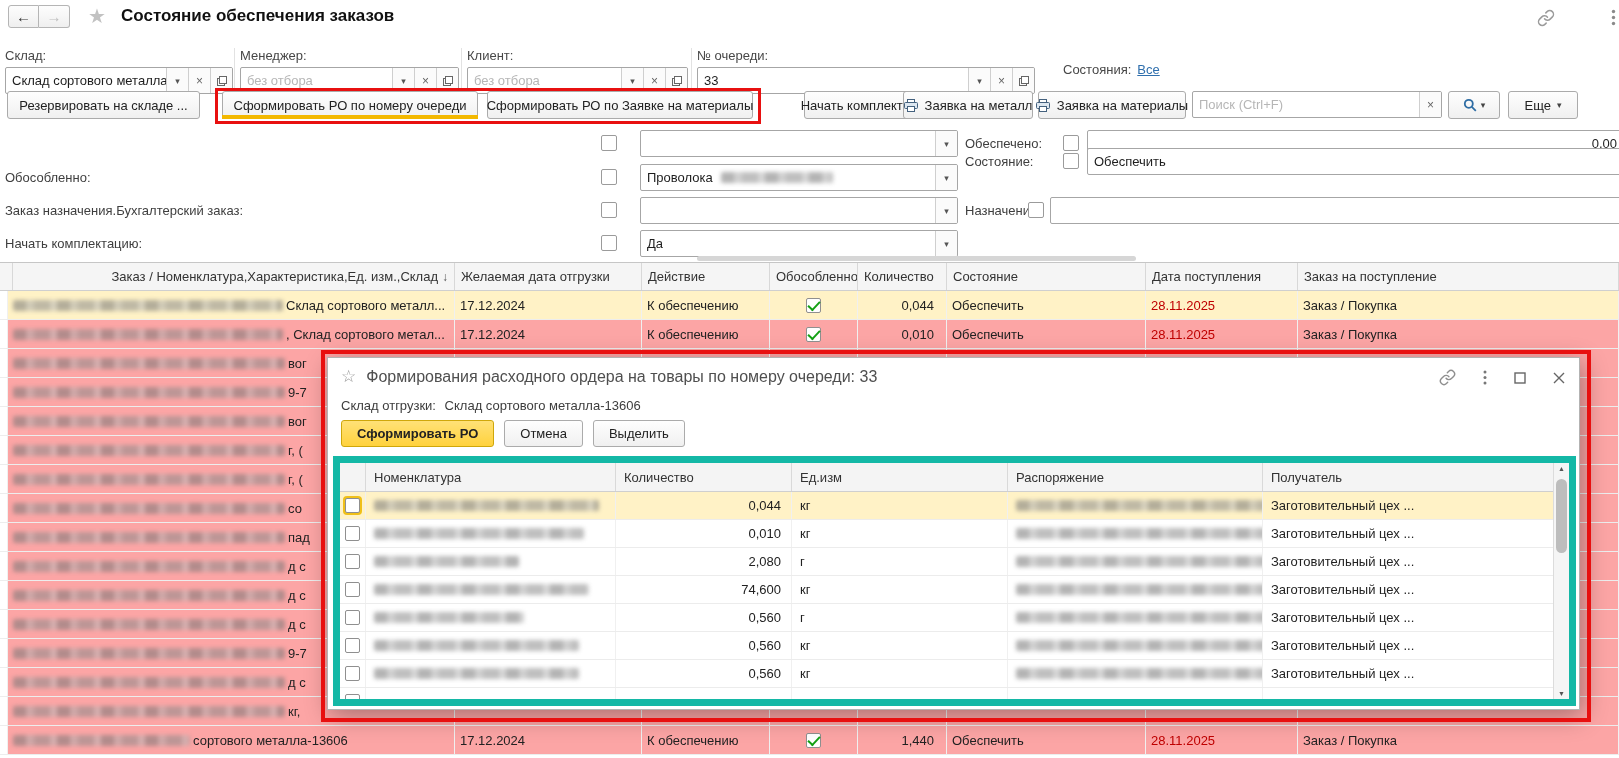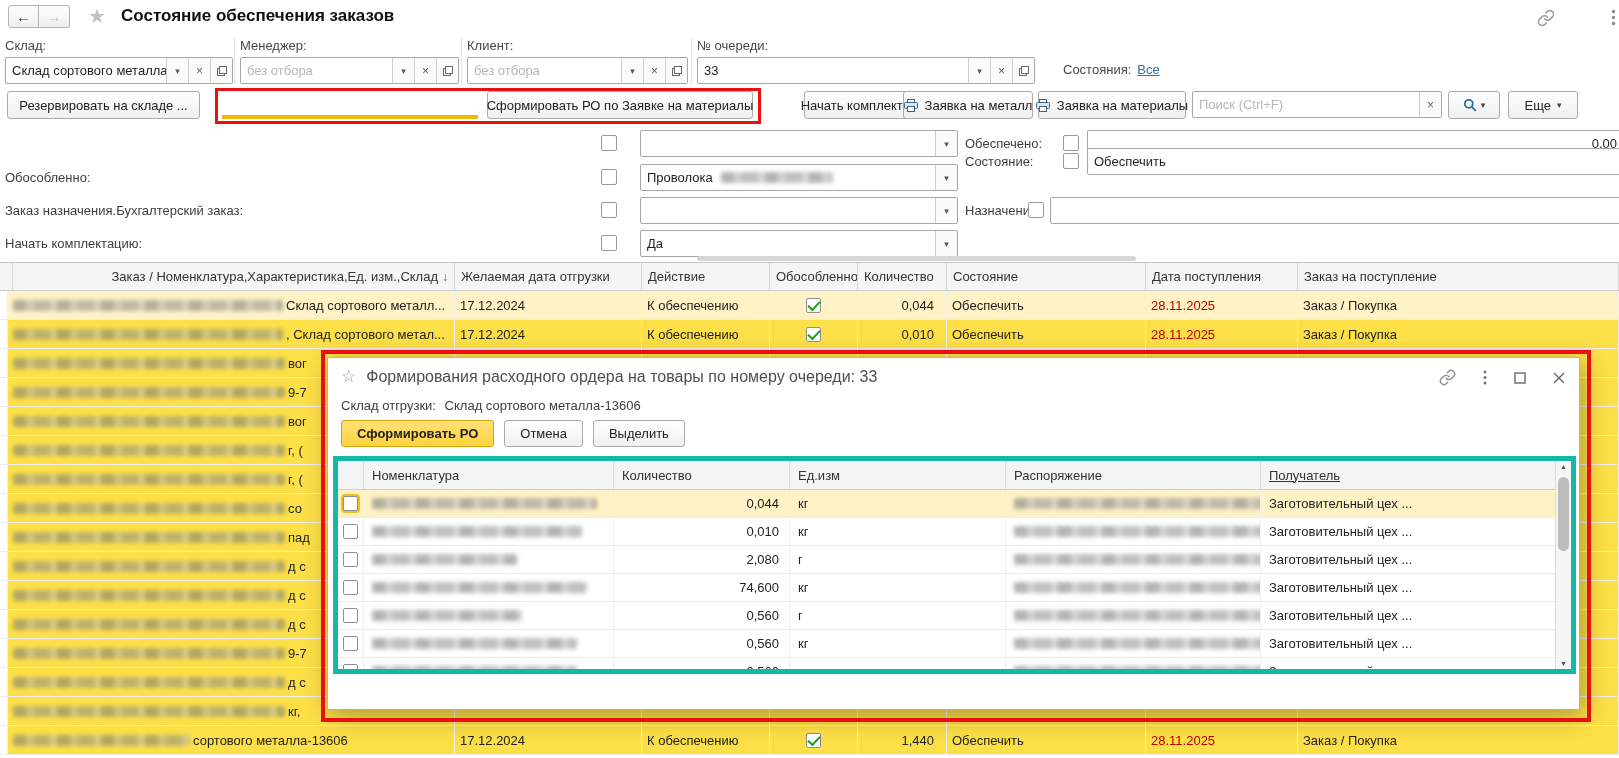--- a/index.html
+++ b/index.html
@@ -13,21 +13,21 @@
           display:flex;align-items:center;justify-content:center;font-size:15px;color:#333;padding:0;box-sizing:border-box;cursor:pointer;}
   .navbtn.back{border-radius:3px 0 0 3px;}
   .navbtn.fwd{border-radius:0 3px 3px 0;border-left:none;color:#bdbdbd;}
   .hdr-star{position:absolute;left:88px;top:4px;font-size:20px;color:#c2c2c2;line-height:24px;}
   .hdr h1{position:absolute;left:121px;top:6px;margin:0;font-size:17px;font-weight:700;color:#101010;white-space:nowrap;}
   .hdr-icons{position:absolute;right:0;top:7px;width:90px;height:22px;}
   .icon-link{position:absolute;right:64px;top:2px;}
   .icon-kebab{position:absolute;right:-1px;top:2px;width:9px;overflow:hidden;}
 
   
-  .tf{position:absolute;left:0;top:38px;width:100%;height:50px;}
+  .tf{position:absolute;left:0;top:48px;width:100%;height:50px;}
   .tfg{position:absolute;top:0;}
   .tfg .lbl{color:#474747;margin-bottom:4px;white-space:nowrap;}
   .tfg.sep::before{content:"";position:absolute;left:-6px;top:0;bottom:0;border-left:1px solid #e2e2e2;}
   .tfg1{left:5px;width:228px;}
   .tfg2{left:240px;width:219px;}
   .tfg3{left:467px;width:221px;}
   .tfg4{left:697px;width:338px;}
   .field{display:flex;align-items:stretch;height:27px;border:1px solid #a6a6a6;border-radius:2px;background:#fff;box-sizing:border-box;overflow:hidden;}
   .field .val{flex:1;display:flex;align-items:center;padding:0 6px;white-space:nowrap;overflow:hidden;color:#1e1e1e;}
   .field .val.ph{color:#b6b6b6;}
@@ -77,21 +77,21 @@
 
   
   .grid{position:absolute;left:0;top:262px;width:1619px;height:496px;border-top:1px solid #c6c6c6;box-sizing:border-box;}
   .ghead{display:grid;grid-template-columns:8px 447px 187px 128px 88px 89px 199px 152px 321px;height:28px;
          background:#f5f5f5;border-bottom:1px solid #cfcfcf;box-sizing:border-box;}
   .ghead .hc{border-right:1px solid #d8d8d8;display:flex;align-items:center;padding:0 6px;color:#333;
              white-space:nowrap;overflow:hidden;box-sizing:border-box;}
   .ghead .hc1{justify-content:flex-end;}
   .sort{font-size:12px;color:#555;margin-left:4px;}
   .trow{display:grid;grid-template-columns:8px 447px 187px 128px 88px 89px 199px 152px 321px;height:29px;
-        border-bottom:1px solid #ededed;box-sizing:border-box;background:#fde047;}
+        border-bottom:1px solid #ededed;box-sizing:border-box;background:#fca5a5;}
   .trow.sel{background:var(--c-selection,#fff2c6);}
   .trow .c{border-right:1px solid #f0f0f0;display:flex;align-items:center;padding:0 5px;white-space:nowrap;overflow:hidden;box-sizing:border-box;}
   .trow .c-marker{background:#fff;padding:0;}
   .trow .c-name .tail{margin-left:3px;}
   .trow .c-qty{justify-content:flex-end;padding-right:12px;}
   .trow .c-rdate{color:var(--c-date_red,#bf0000);}
   .trow .c-sep{justify-content:center;}
 
   
   .chk{position:relative;width:15px;height:15px;border:1px solid #8f8f8f;border-radius:2px;background:#fff;display:inline-block;box-sizing:border-box;flex:none;cursor:pointer;}
@@ -104,25 +104,25 @@
          box-shadow:3px 6px 24px rgba(0,0,0,.33);box-sizing:border-box;z-index:10;}
   .m-title{position:absolute;left:13px;top:8px;display:flex;align-items:center;gap:10px;font-size:16px;color:#4f4f4f;white-space:nowrap;}
   .m-star{font-size:17px;color:#9a9a9a;}
   .m-ctrl{position:absolute;right:14px;top:11px;display:flex;align-items:center;gap:27px;}
   .m-ctrl span{display:inline-flex;cursor:pointer;}
   .m-wh{position:absolute;left:13px;top:40px;color:#3d3d3d;white-space:nowrap;}
   .m-btns{position:absolute;left:13px;top:62px;display:flex;gap:10px;}
   .mbtn{height:27px;border:1px solid #ababab;border-radius:3px;background:linear-gradient(#fefefe,#f0f0f0);
         padding:0 15px;font-size:13px;color:#222;display:inline-flex;align-items:center;cursor:pointer;font-family:inherit;}
   .mbtn.primary{background:linear-gradient(#ffe177,var(--c-accent_yellow,#ffd23d));border-color:#cfa70a;font-weight:700;}
-  .m-table{position:absolute;left:5px;top:98px;width:1243px;height:218px;border:5px solid #14b8a6;box-sizing:border-box;overflow:hidden;}
+  .m-table{position:absolute;left:5px;top:98px;width:1243px;height:250px;border:7px solid #14b8a6;box-sizing:border-box;overflow:hidden;}
   .mhead{display:grid;grid-template-columns:26px 250px 176px 216px 255px auto;height:29px;background:#f4f4f4;
          border-bottom:1px solid #cfcfcf;box-sizing:border-box;}
   .mhead .hc{border-right:1px solid #d9d9d9;display:flex;align-items:center;padding:0 8px;color:#333;white-space:nowrap;overflow:hidden;box-sizing:border-box;}
-  .mhead .hc:last-child{border-right:none;text-decoration:underline;}
+  .mhead .hc:last-child{border-right:none;}
   .mrow{display:grid;grid-template-columns:26px 250px 176px 216px 255px auto;height:28px;border-bottom:1px solid #ececec;box-sizing:border-box;background:#fff;}
   .mrow.sel{background:var(--c-selection,#fff2c6);}
   .mrow .mc{border-right:1px solid #f0f0f0;display:flex;align-items:center;padding:0 8px;white-space:nowrap;overflow:hidden;box-sizing:border-box;}
   .mrow .mc:last-child{border-right:none;}
   .mrow .mc-chk{justify-content:center;padding:0;}
   .mrow .mc-qty{justify-content:flex-end;padding-right:10px;}
   .m-scroll{position:absolute;right:0;top:0;bottom:0;width:16px;background:#f5f5f5;border-left:1px solid #dcdcdc;box-sizing:border-box;}
   .m-scroll .up{position:absolute;top:2px;left:0;width:100%;text-align:center;font-size:7px;color:#555;cursor:pointer;}
   .m-scroll .down{position:absolute;bottom:2px;left:0;width:100%;text-align:center;font-size:7px;color:#555;cursor:pointer;}
   .m-scroll .thumb{position:absolute;left:2px;top:16px;width:11px;height:74px;background:#bdbdbd;border-radius:6px;cursor:pointer;}
@@ -221,20 +221,21 @@
           </span>
       </div>
     </div>
   </div>
   <div class="states">
     <span>Состояния:</span><a>Все</a>
   </div>
 
   <div class="tb">
     <button class="btn" id="b-reserve">Резервировать на складе ...</button>
+    <button class="btn" id="b-ro1">Сформировать РО по номеру очереди</button>
     <button class="btn" id="b-ro2">Сформировать РО по Заявке на материалы</button>
     <button class="btn" id="b-start">Начать комплектацию</button>
     <button class="btn" id="b-metal">
       <span>
           <svg width="14" height="13" viewBox="0 0 14 13">
             <rect x="3.5" y="0.5" width="7" height="3" fill="#fff" stroke="#44617e"></rect>
             <rect x="0.5" y="3.5" width="13" height="6" rx="1" fill="#dde7f0" stroke="#44617e"></rect>
             <rect x="3.5" y="7.5" width="7" height="5" fill="#fff" stroke="#44617e"></rect>
           </svg>
         </span>

